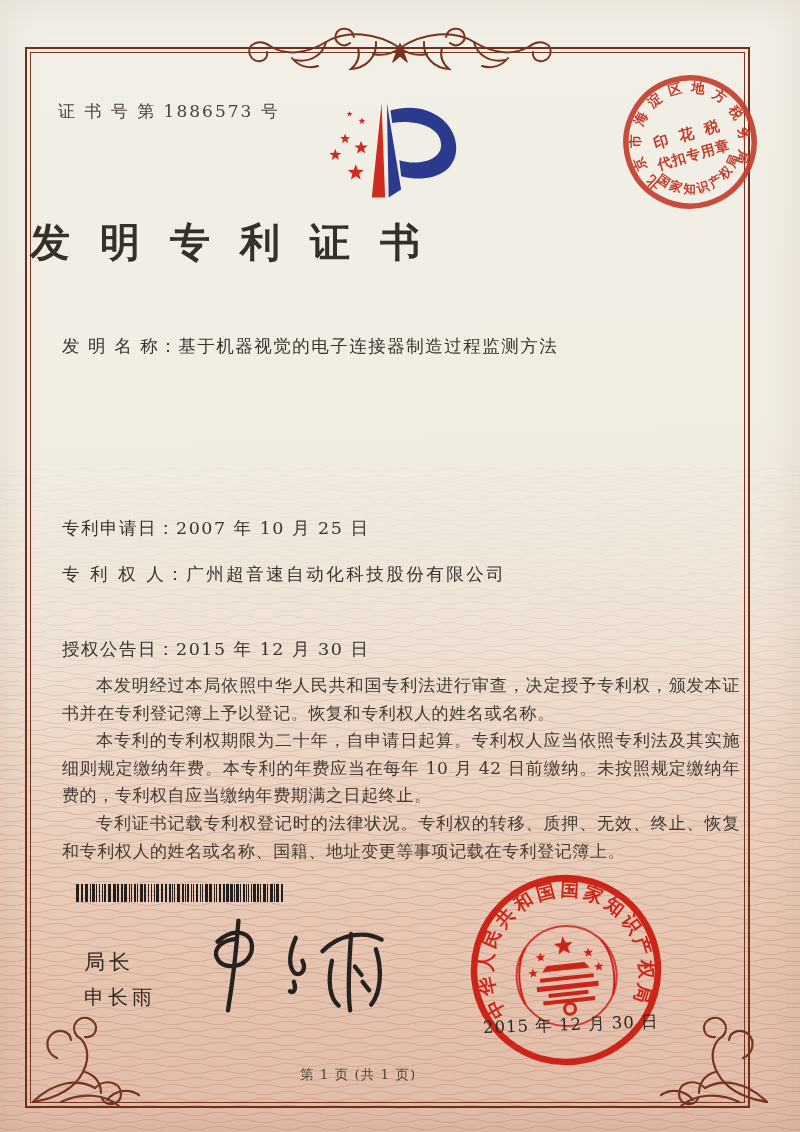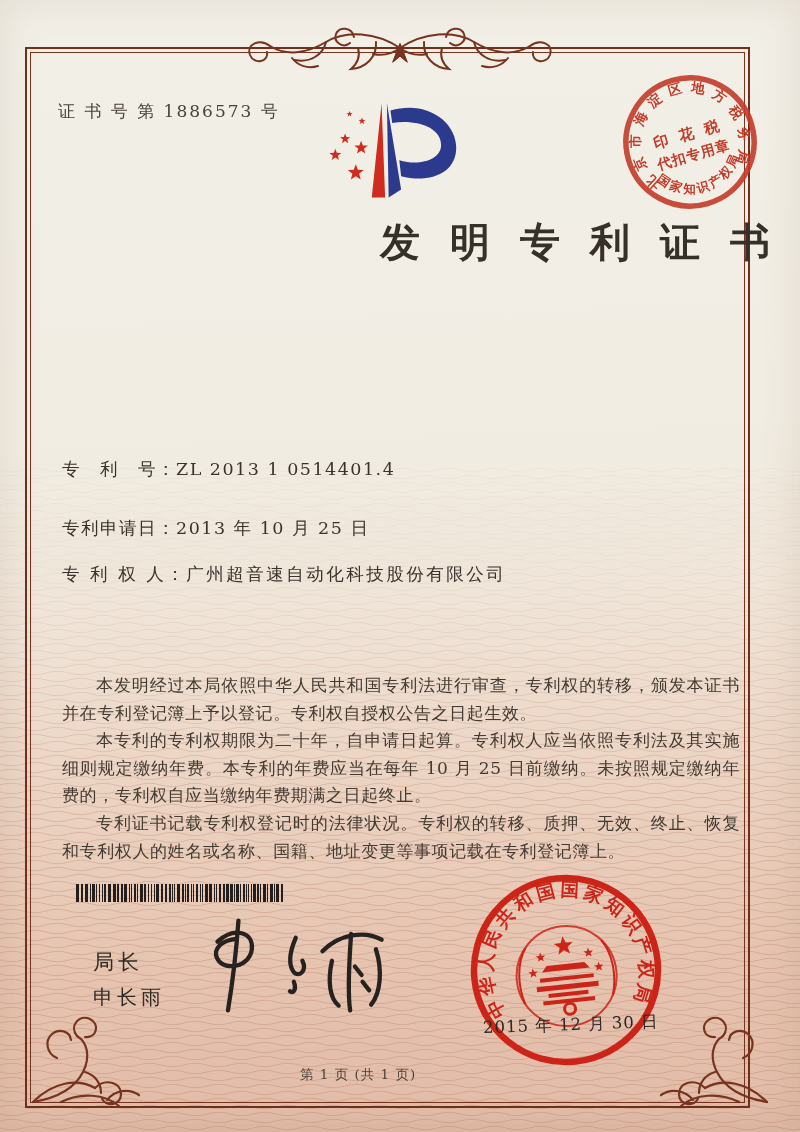--- a/index.html
+++ b/index.html
@@ -8,27 +8,27 @@
     position:relative;width:800px;height:1132px;overflow:hidden;
     background:linear-gradient(178deg,#f2efe7 0%,#f1ede3 38%,#efe3d6 55%,#ebd2c1 70%,#e6c4b0 84%,#e1bba7 100%);
     box-shadow:inset 0 0 40px rgba(120,80,50,.12);
   }
   #waves{position:absolute;left:0;top:0;z-index:0;}
   .frame{position:absolute;left:25px;top:47px;width:721px;height:1057px;border:2.5px solid #6e2f1d;z-index:1;}
   .frame-inner{position:absolute;left:3px;top:3px;right:3px;bottom:3px;border:1px solid #74341f;}
   .orn{position:absolute;z-index:2;}
   .content{position:absolute;z-index:3;color:#3b342e;}
   .certno{left:58px;top:100px;font-size:17px;letter-spacing:2px;color:#4a433b;}
-  .title{left:0;top:215px;width:800px;text-align:right;font-size:40px;font-weight:600;
+  .title{left:0;top:215px;width:800px;text-align:left;font-size:40px;font-weight:600;
          letter-spacing:30px;text-indent:30px;color:#37302a;}
   .field{left:62px;font-size:17.5px;letter-spacing:1.5px;white-space:nowrap;color:#3a332c;}
   .body-text{left:62px;top:672px;width:678px;font-size:17px;line-height:27.6px;
              letter-spacing:0.6px;text-align:justify;color:#433a31;}
   .body-text p{margin:0;text-indent:2em;}
-  .signer{font-size:21px;letter-spacing:4px;color:#2e2a25;margin-left:9px;}
+  .signer{font-size:21px;letter-spacing:4px;color:#2e2a25;}
   .date{left:483px;top:1014px;font-size:16.5px;letter-spacing:1px;color:#2b2724;z-index:6;transform:rotate(-2deg);}
   .footer{left:300px;top:1066px;font-size:13.5px;letter-spacing:1px;color:#4c443c;}
   #barcode{position:absolute;left:76px;top:884px;width:214px;height:18px;z-index:3;}
   #barcode div{position:absolute;top:0;height:18px;background:#241f1c;}
   #stamp{position:absolute;left:608px;top:60px;z-index:4;}
   #seal{position:absolute;left:446px;top:850px;z-index:4;}
   #sig{position:absolute;left:198px;top:913px;z-index:4;}
   #logo{position:absolute;left:314px;top:96px;z-index:3;}
 </style>
 </head>
@@ -219,33 +219,36 @@
         <text x="96.6" y="130.9" transform="rotate(343.3 96.6 130.9)" font-size="12.5" text-anchor="middle" font-weight="bold" fill="#c23a28" font-family="&quot;DejaVu Serif&quot;,serif">产</text>
         <text x="110.0" y="124.6" transform="rotate(326.7 110.0 124.6)" font-size="12.5" text-anchor="middle" font-weight="bold" fill="#c23a28" font-family="&quot;DejaVu Serif&quot;,serif">权</text>
         <text x="121.1" y="114.8" transform="rotate(310.0 121.1 114.8)" font-size="12.5" text-anchor="middle" font-weight="bold" fill="#c23a28" font-family="&quot;DejaVu Serif&quot;,serif">局</text>
         <text x="82" y="79" text-anchor="middle" font-size="15" font-weight="bold" fill="#c23a28" letter-spacing="3">印 花 税</text>
         <text x="82" y="100" text-anchor="middle" font-size="14" font-weight="bold" fill="#c23a28" letter-spacing="1">代扣专用章</text>
       </g>
     </svg>
 
   <div class="content title">发明专利证书</div>
 
-  <div class="content field" style="top:457px">
-    <span>专　利　号：</span><span>ZL 2013 1 0514401.4</span>
+  <div class="content field" style="top:334px">
+    <span>发 明 名 称：</span><span>基于机器视觉的电子连接器制造过程监测方法</span>
   </div>
   <div class="content field" style="top:516px">
-    <span>专利申请日：</span><span>2013 年 10 月 25 日</span>
+    <span>专利申请日：</span><span>2007 年 10 月 25 日</span>
   </div>
   <div class="content field" style="top:562px;letter-spacing:2.5px;">
     <span>专 利 权 人：</span><span>广州超音速自动化科技股份有限公司</span>
   </div>
+  <div class="content field" style="top:637px">
+    <span>授权公告日：</span><span>2015 年 12 月 30 日</span>
+  </div>
 
   <div class="content body-text">
-    <p>本发明经过本局依照中华人民共和国专利法进行审查，专利权的转移，颁发本证书并在专利登记簿上予以登记。专利权自授权公告之日起生效。</p>
-    <p>本专利的专利权期限为二十年，自申请日起算。专利权人应当依照专利法及其实施细则规定缴纳年费。本专利的年费应当在每年 10 月 25 日前缴纳。未按照规定缴纳年费的，专利权自应当缴纳年费期满之日起终止。</p>
+    <p>本发明经过本局依照中华人民共和国专利法进行审查，决定授予专利权，颁发本证书并在专利登记簿上予以登记。恢复和专利权人的姓名或名称。</p>
+    <p>本专利的专利权期限为二十年，自申请日起算。专利权人应当依照专利法及其实施细则规定缴纳年费。本专利的年费应当在每年 10 月 42 日前缴纳。未按照规定缴纳年费的，专利权自应当缴纳年费期满之日起终止。</p>
     <p>专利证书记载专利权登记时的法律状况。专利权的转移、质押、无效、终止、恢复和专利权人的姓名或名称、国籍、地址变更等事项记载在专利登记簿上。</p>
   </div>
 
   <div id="barcode">
       <div style="left: 0px; width: 3px;"></div>
       <div style="left: 5px; width: 2px;"></div>
       <div style="left: 9px; width: 3px;"></div>
       <div style="left: 14px; width: 1px;"></div>
       <div style="left: 16px; width: 3px;"></div>
       <div style="left: 20px; width: 1px;"></div>

